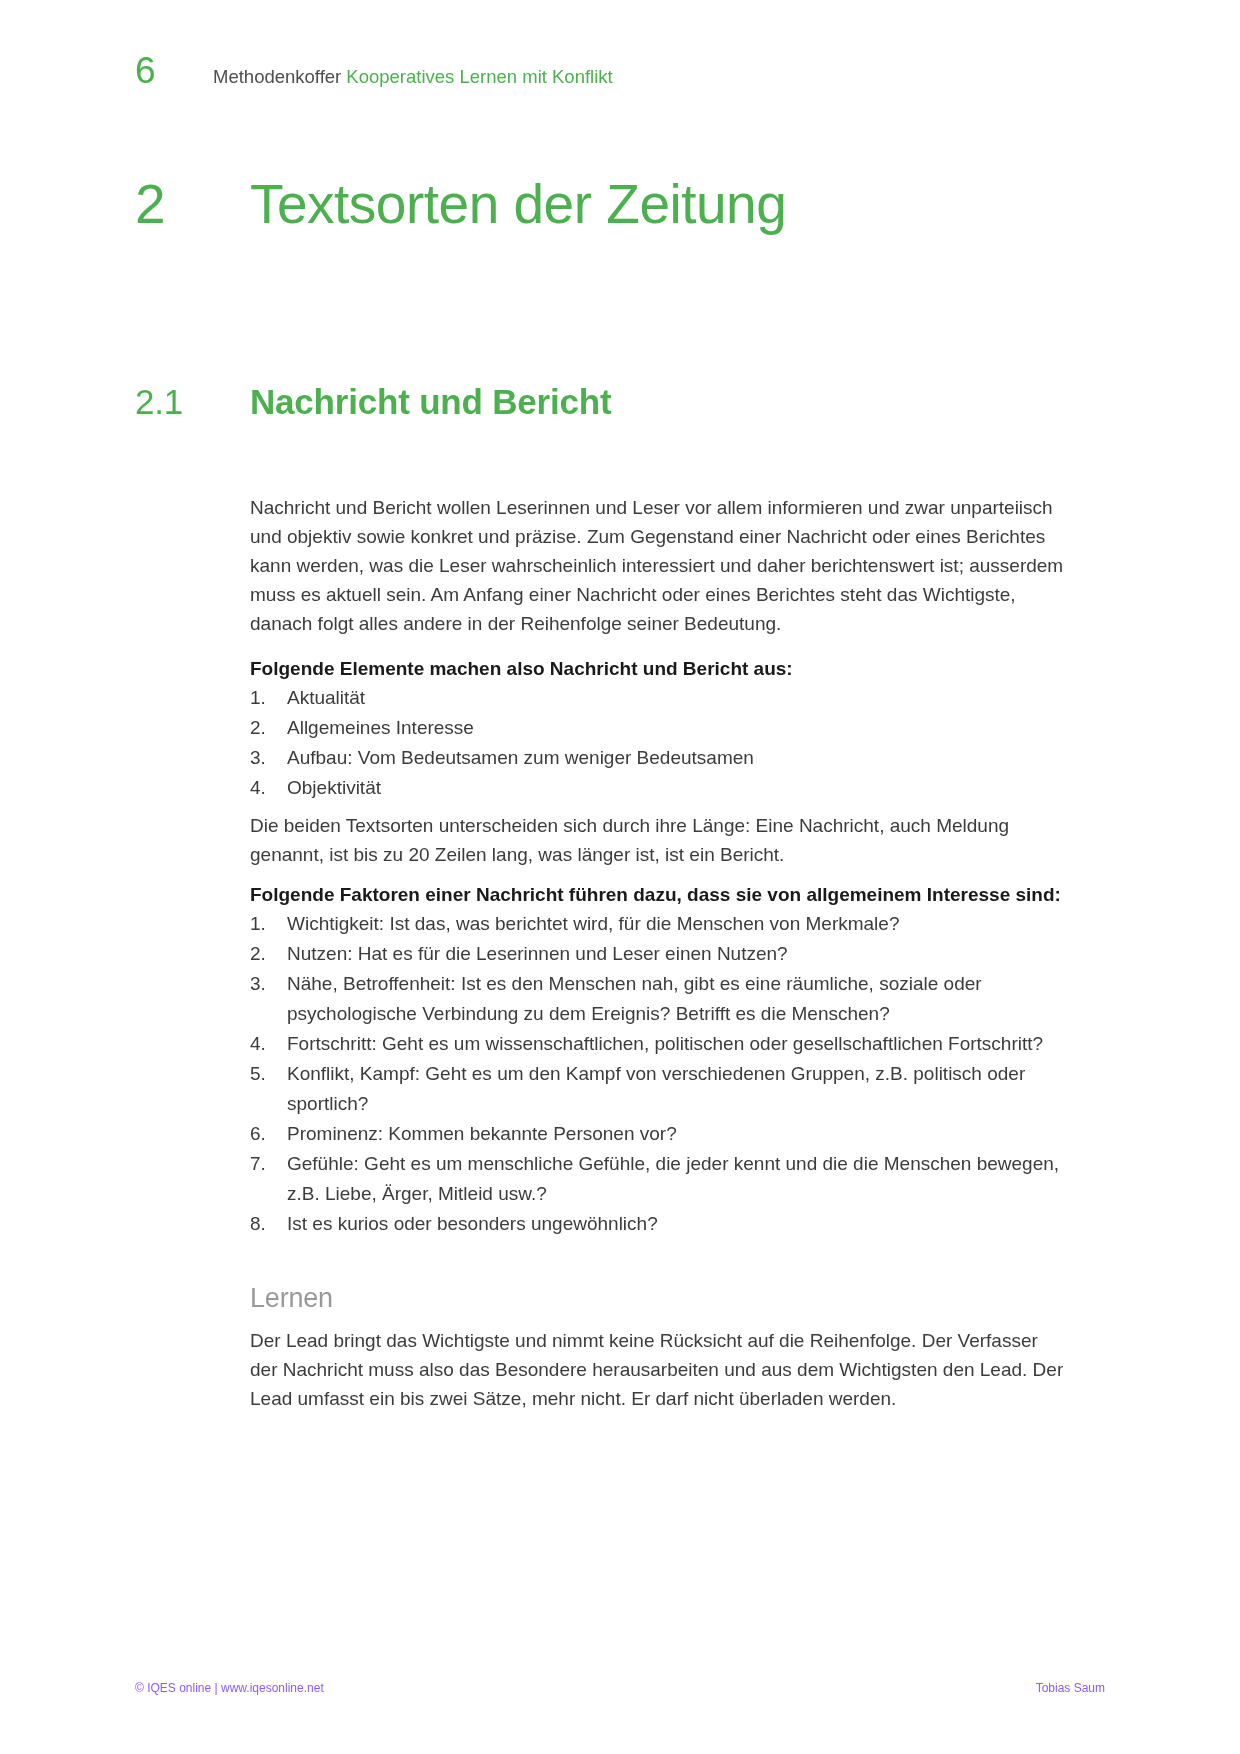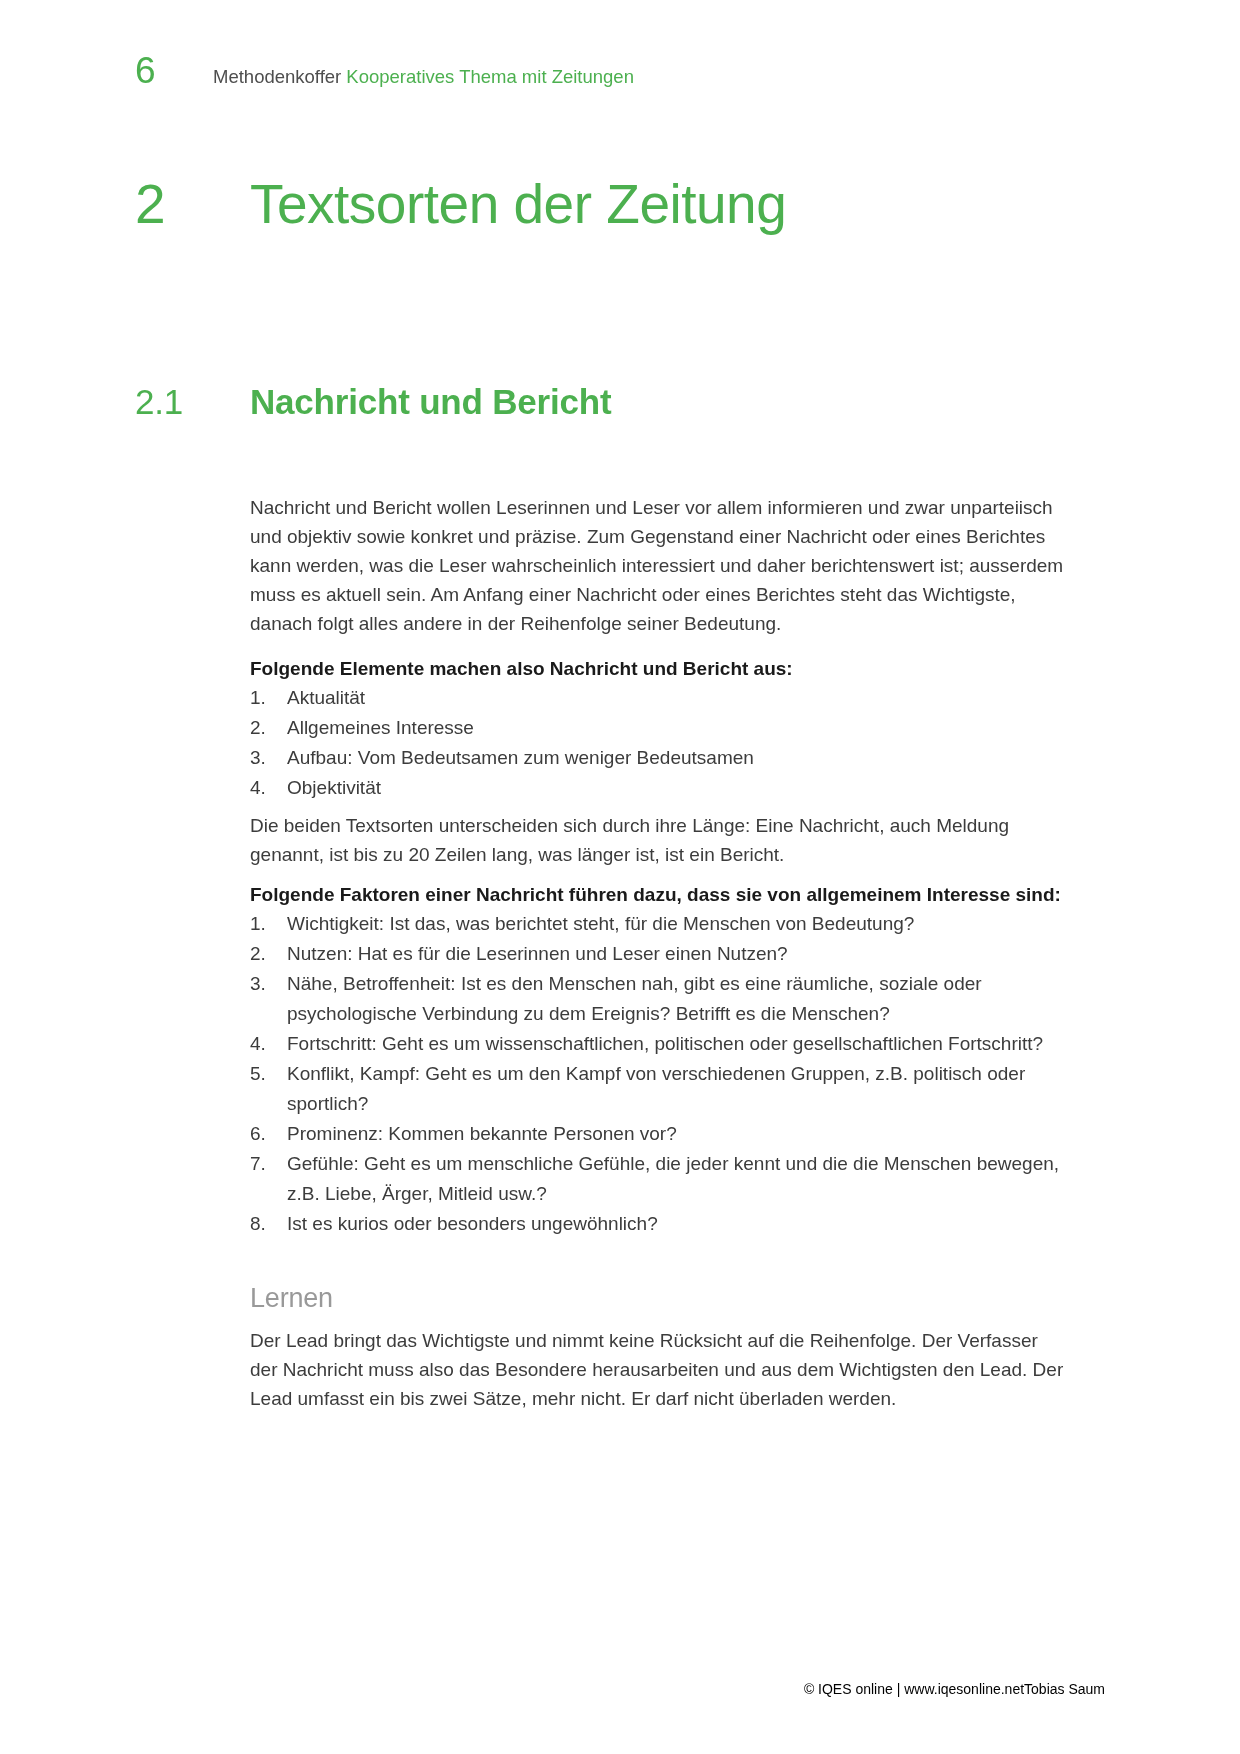--- a/index.html
+++ b/index.html
@@ -110,35 +110,35 @@
   .mt-p3    { margin-top: 11px; }
   .mt-p4    { margin-top: 11px; }
 
   
   .page-footer {
     position: absolute;
     top: 1681px;
     left: 135px;
     right: 135px;
     display: flex;
-    justify-content: flex-end;
-    font-size: 14px;
-    color: #000000;
+    justify-content: space-between;
+    font-size: 12px;
+    color: #8b5cf6;
   }
 </style>
 </head>
 <body>
 
 <div class="page">
 
   <div class="running-header">
     <div class="page-number">6</div>
     <div class="doc-label">
       <span class="label-plain">Methodenkoffer</span>
-      <span class="label-accent">Kooperatives Thema mit Zeitungen</span>
+      <span class="label-accent">Kooperatives Lernen mit Konflikt</span>
     </div>
   </div>
 
   <div class="chapter-title">
     <span class="h-num">2</span>
     <span class="h-txt">Textsorten der Zeitung</span>
   </div>
 
   <div class="section-title">
     <span class="h-num">2.1</span>
@@ -176,21 +176,21 @@
       </div>
 
     <p class="body-p mt-p2">Die beiden Textsorten unterscheiden sich durch ihre Länge: Eine Nachricht, auch Meldung genannt, ist bis zu 20 Zeilen lang, was länger ist, ist ein Bericht.</p>
 
     <p class="bold-lead mt-bold2">Folgende Faktoren einer Nachricht führen dazu, dass sie von allgemeinem Interesse sind:</p>
 
     <div class="num-list mt-list2">
 
         <div class="li">
           <span class="num">1.</span>
-          <span class="txt">Wichtigkeit: Ist das, was berichtet steht, für die Menschen von Bedeutung?</span>
+          <span class="txt">Wichtigkeit: Ist das, was berichtet wird, für die Menschen von Merkmale?</span>
         </div>
 
         <div class="li">
           <span class="num">2.</span>
           <span class="txt">Nutzen: Hat es für die Leserinnen und Leser einen Nutzen?</span>
         </div>
 
         <div class="li">
           <span class="num">3.</span>
           <span class="txt">Nähe, Betroffenheit: Ist es den Menschen nah, gibt es eine räumliche, soziale oder psychologische Verbindung zu dem Ereignis? Betrifft es die Menschen?</span>

